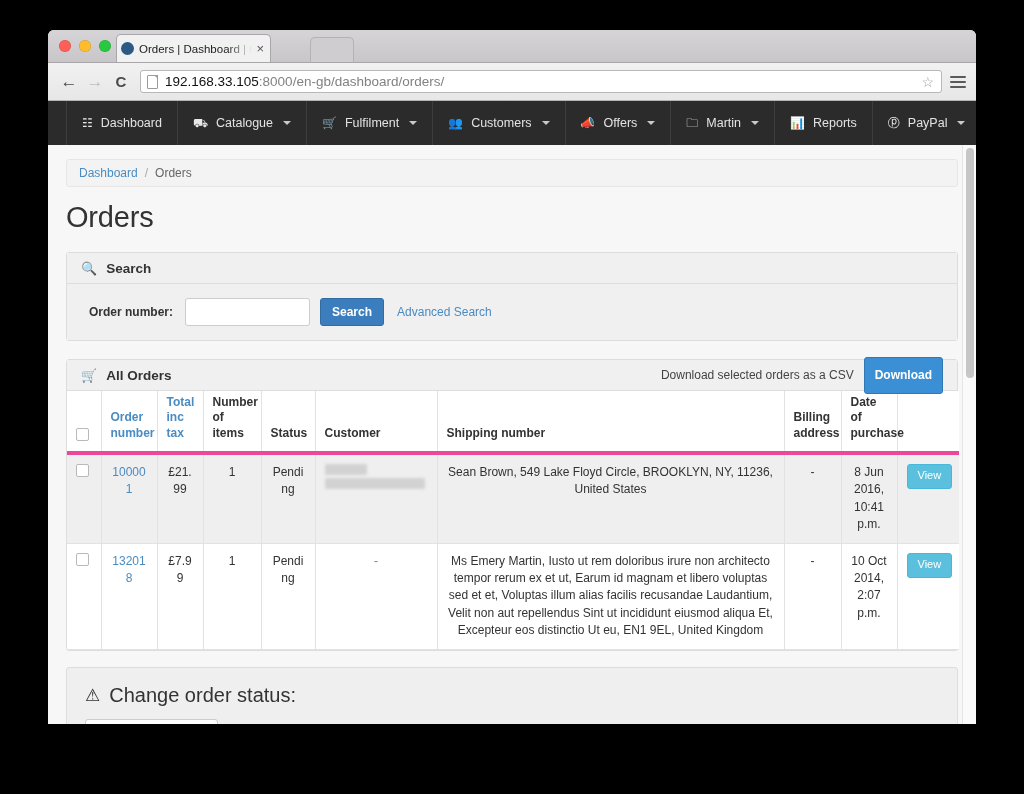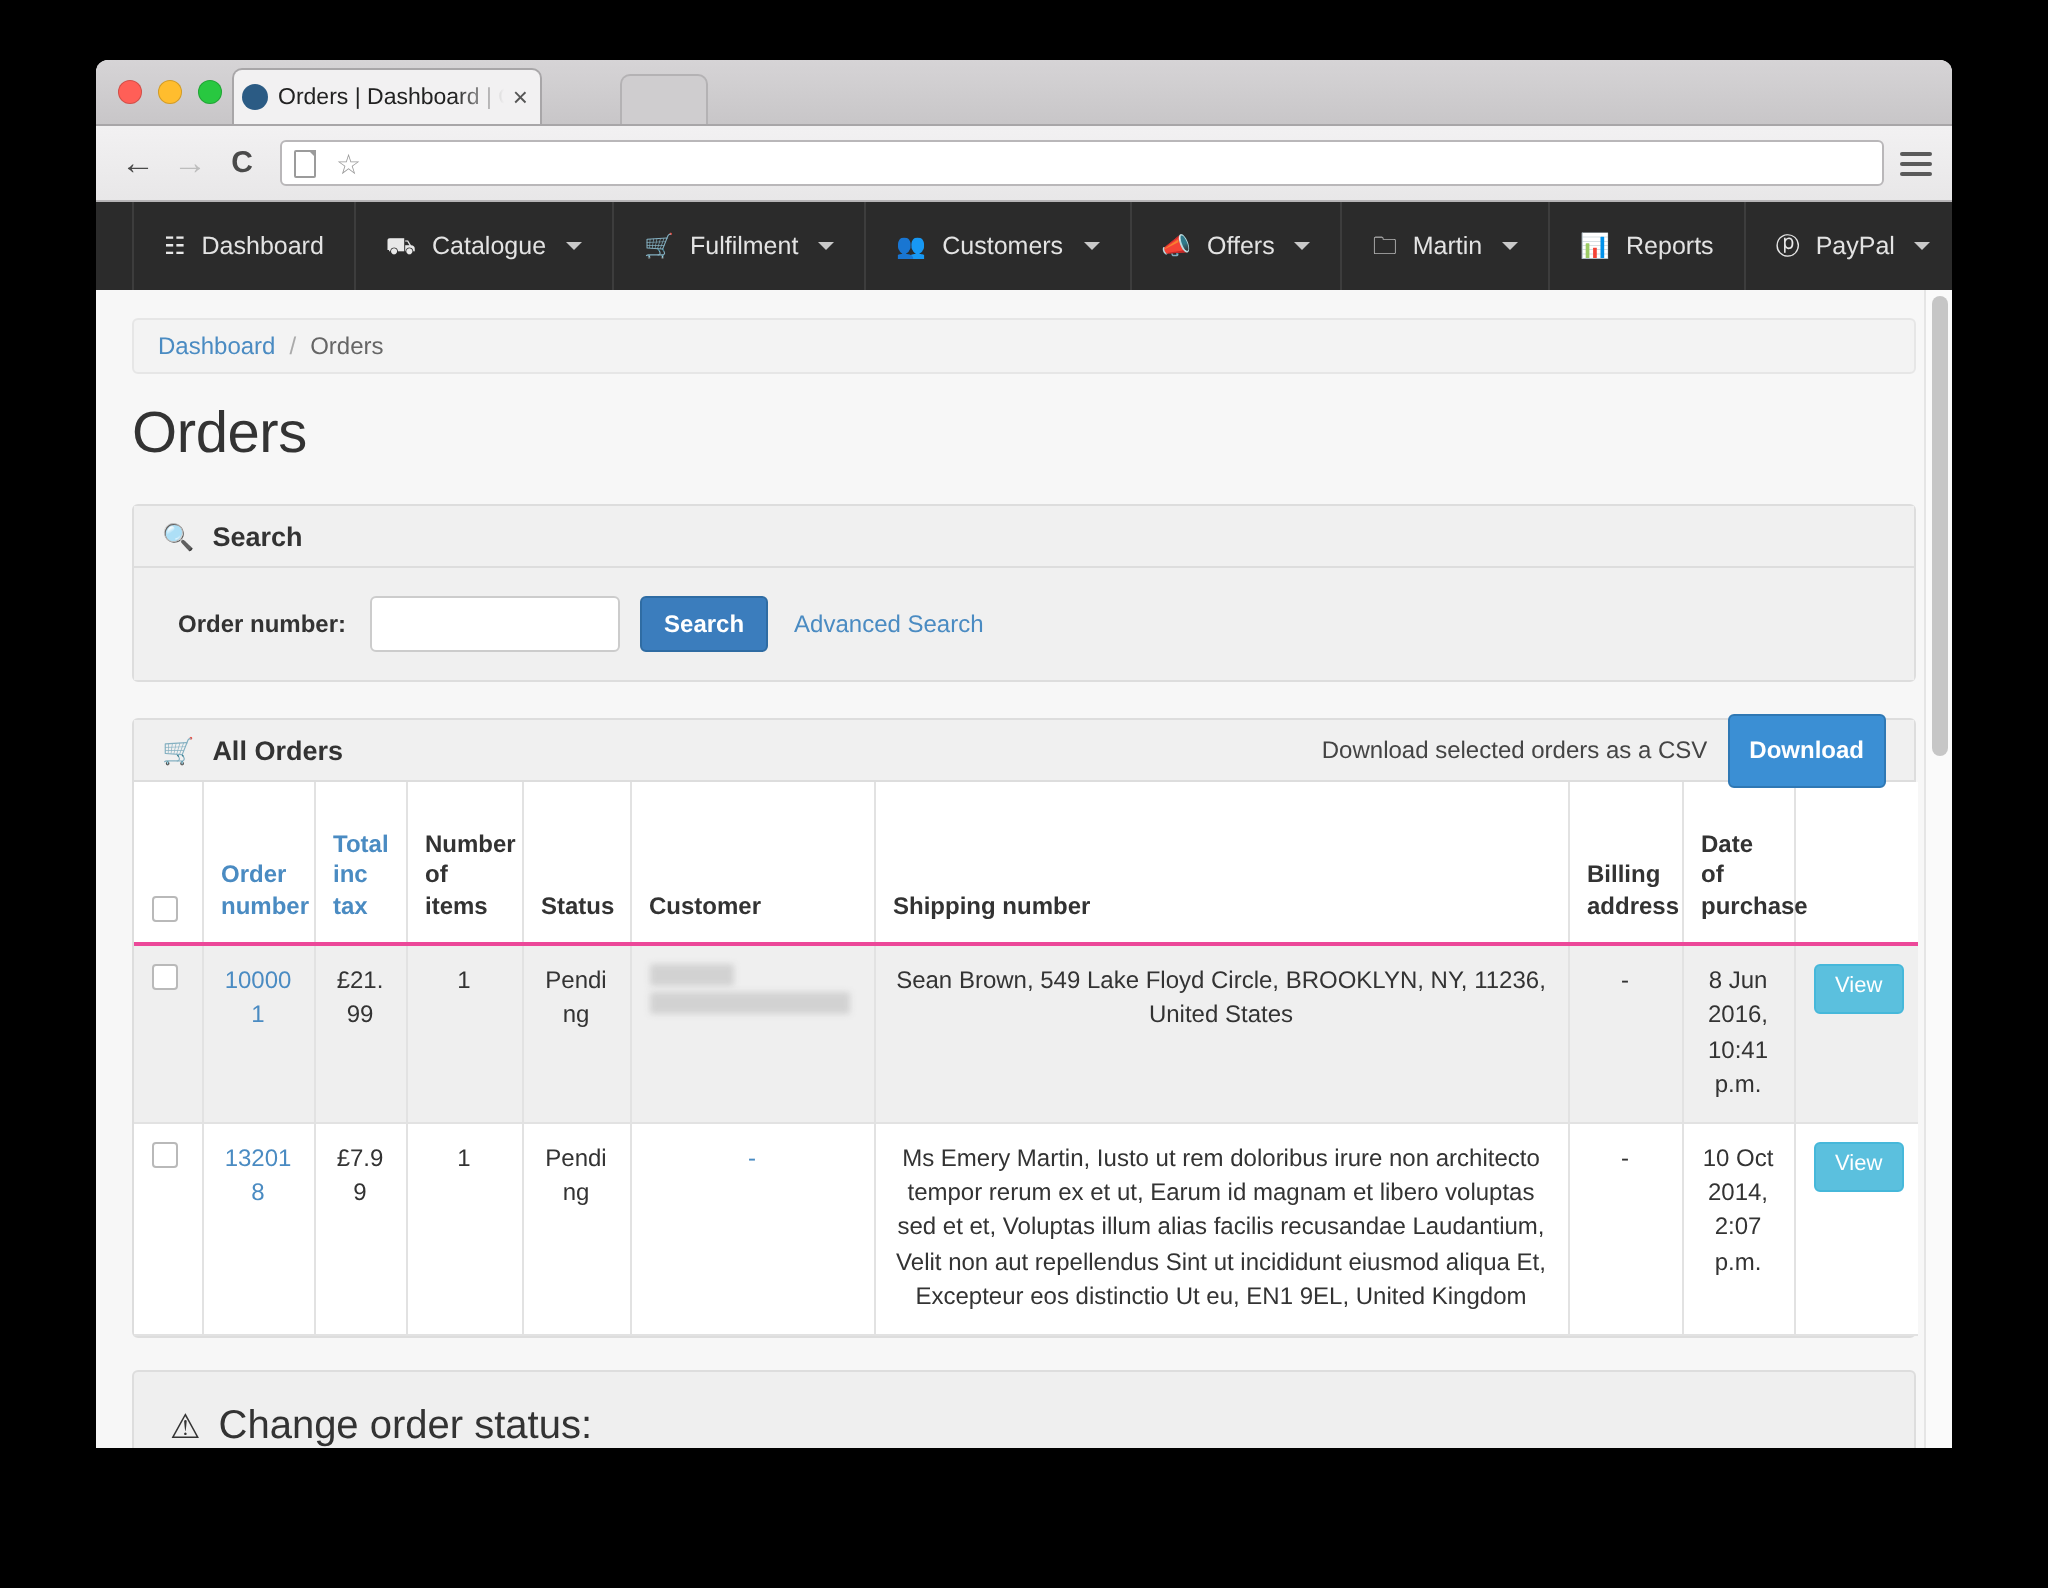--- a/index.html
+++ b/index.html
@@ -312,23 +312,23 @@
     width: 100%;
     border-collapse: collapse;
     font-size: 12px;
     table-layout: fixed;
   }
   #orders-table th {
     text-align: left;
     vertical-align: bottom;
     font-weight: bold;
     color: #333;
-    padding: 24px 9px 10px 9px;
+    padding: 4px 9px 10px 9px;
     border-right: 1px solid #e2e2e2;
-    border-bottom: 2px solid #ec4899;
+    border-bottom: 4px solid #ec4899;
     background: #fff;
     line-height: 1.28;
   }
   #orders-table th.sortable a { color: #4a8bc2; text-decoration: none; cursor: pointer; }
   #orders-table th:last-child { border-right: none; }
   #orders-table td {
     vertical-align: top;
     padding: 9px;
     border-right: 1px solid #e2e2e2;
     border-bottom: 1px solid #e2e2e2;
@@ -440,20 +440,21 @@
     </div>
     <div id="tab-new"></div>
   </div>
 
   <div id="toolbar">
     <span class="nav-btn">←</span>
     <span class="nav-btn disabled">→</span>
     <span class="nav-btn reload">C</span>
     <div id="omnibox">
       <span class="page-icon"></span>
+      <span class="url"><span class="host">192.168.33.105</span><span class="rest">:8000/en-gb/dashboard/orders/</span></span>
       <span class="star-icon">☆</span>
     </div>
     <div id="menu-btn">
       <span></span>
         <span></span>
         <span></span>
     </div>
   </div>
 
   <div id="viewport">

